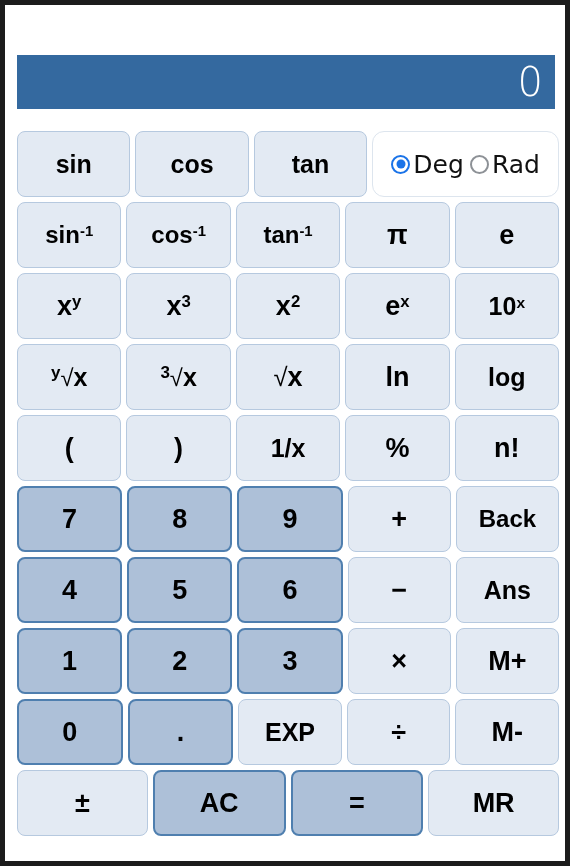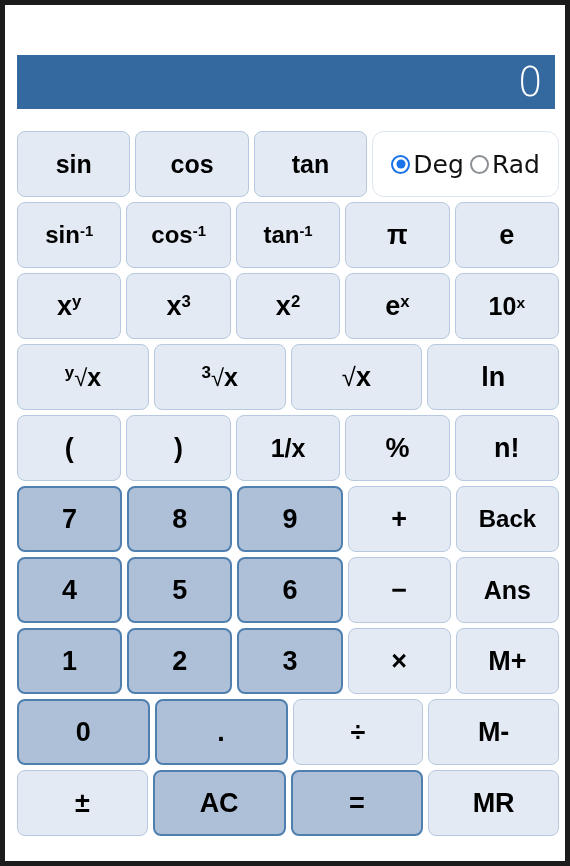--- a/index.html
+++ b/index.html
@@ -281,20 +281,23 @@
         </div>
         <div class="key">
           <span class="lbl">
             <span class="rad">√</span>
             <span>x</span>
           </span>
         </div>
         <div class="key">
           <span class="lbl">ln</span>
         </div>
+        <div class="key small">
+          <span class="lbl">log</span>
+        </div>
       </div>
       <div class="krow">
         <div class="key">
           <span class="lbl">(</span>
         </div>
         <div class="key">
           <span class="lbl">)</span>
         </div>
         <div class="key small">
           <span class="lbl">1/x</span>
@@ -357,20 +360,23 @@
           <span class="lbl">M+</span>
         </div>
       </div>
       <div class="krow">
         <div class="key digit">
           <span class="lbl">0</span>
         </div>
         <div class="key digit">
           <span class="lbl">.</span>
         </div>
+        <div class="key small">
+          <span class="lbl">EXP</span>
+        </div>
         <div class="key">
           <span class="lbl">÷</span>
         </div>
         <div class="key">
           <span class="lbl">M-</span>
         </div>
       </div>
       <div class="krow">
         <div class="key">
           <span class="lbl">±</span>

